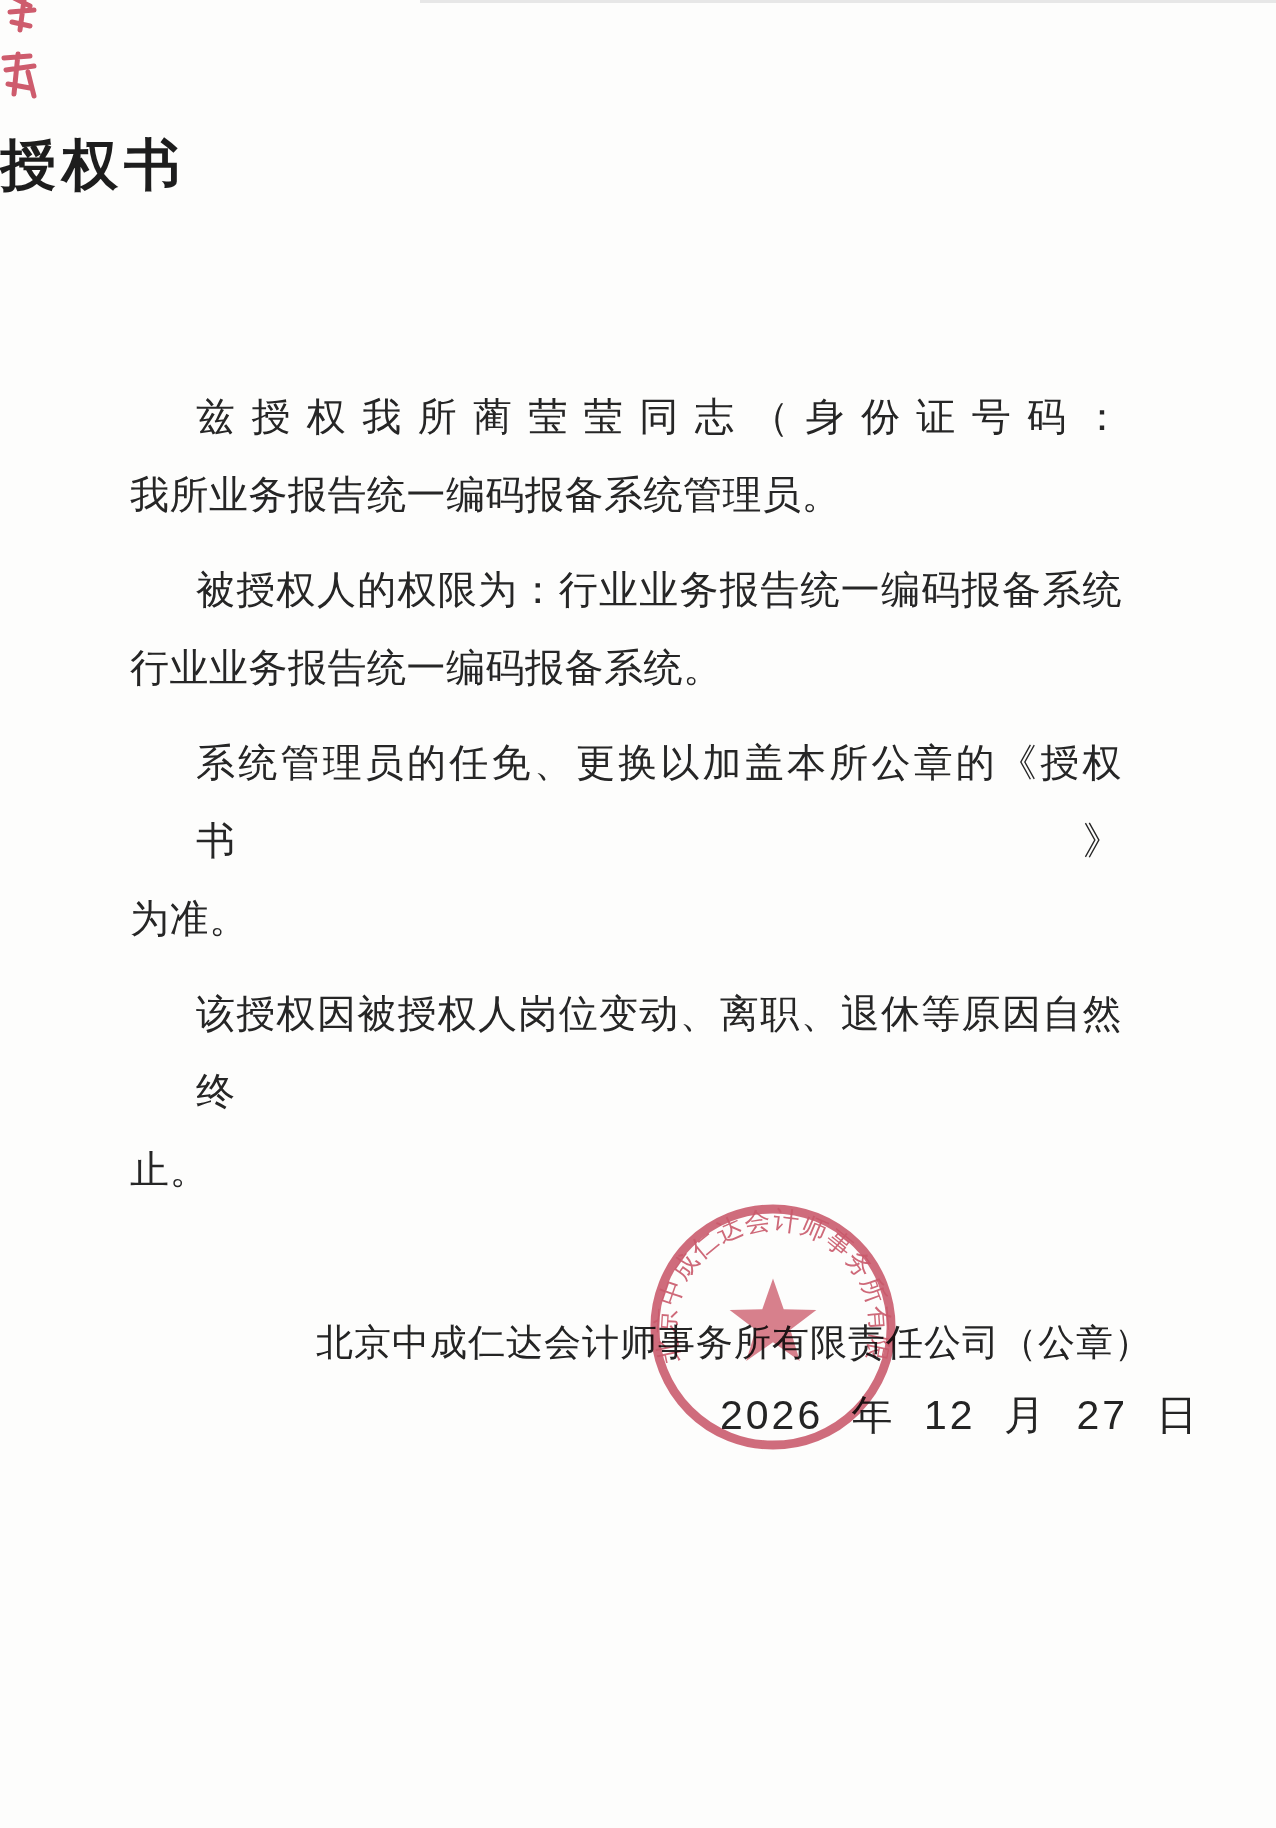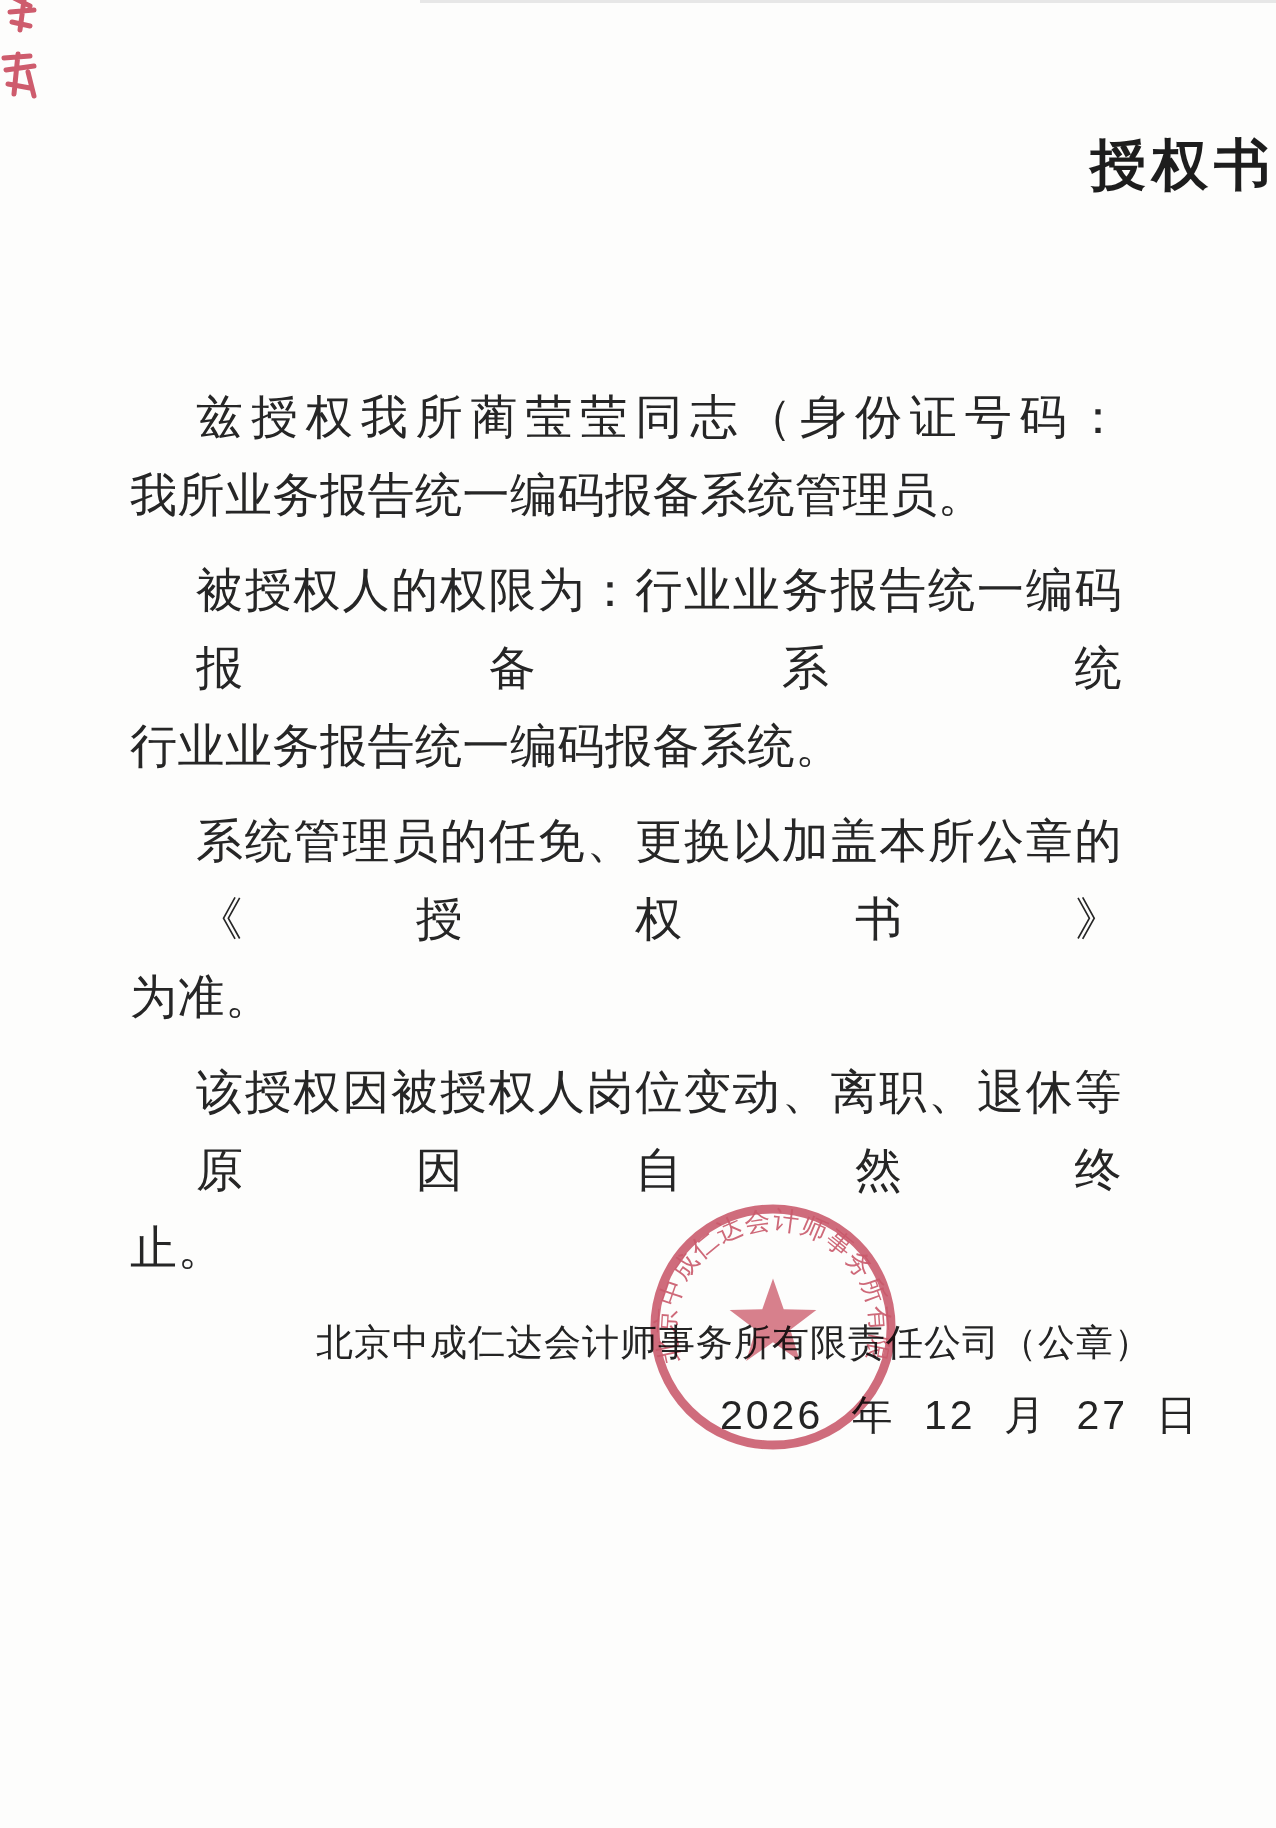--- a/index.html
+++ b/index.html
@@ -15,28 +15,28 @@
     overflow: hidden;
     color: #222;
   }
   .scan-edge-top {
     position: absolute; top: 0; left: 420px; width: 856px; height: 3px;
     background: #d8d8d8; opacity: .6;
   }
   .corner-marks { position: absolute; top: -4px; left: 0; width: 60px; height: 130px; }
   .doc-title {
     position: absolute; top: 128px; left: 0; width: 100%;
-    text-align: right;
+    text-align: left;
     font-size: 56px; font-weight: 700;
     letter-spacing: 6px;
     color: #1d1d1d;
   }
   .doc-body {
     position: absolute; top: 378px; left: 130px; width: 992px;
-    font-size: 47px; line-height: 78px;
+    font-size: 39px; line-height: 78px;
     color: #262626;
     letter-spacing: 0.5px;
   }
   .para { margin: 0 0 17px 0; }
   .line { min-height: 78px; }
   .line.indent { padding-left: 66px; }
   .line.just { text-align: justify; text-align-last: justify; }
   .signature-company {
     position: absolute; top: 1318px; left: 298px;
     font-size: 37px; letter-spacing: 1px; color: #242424;

